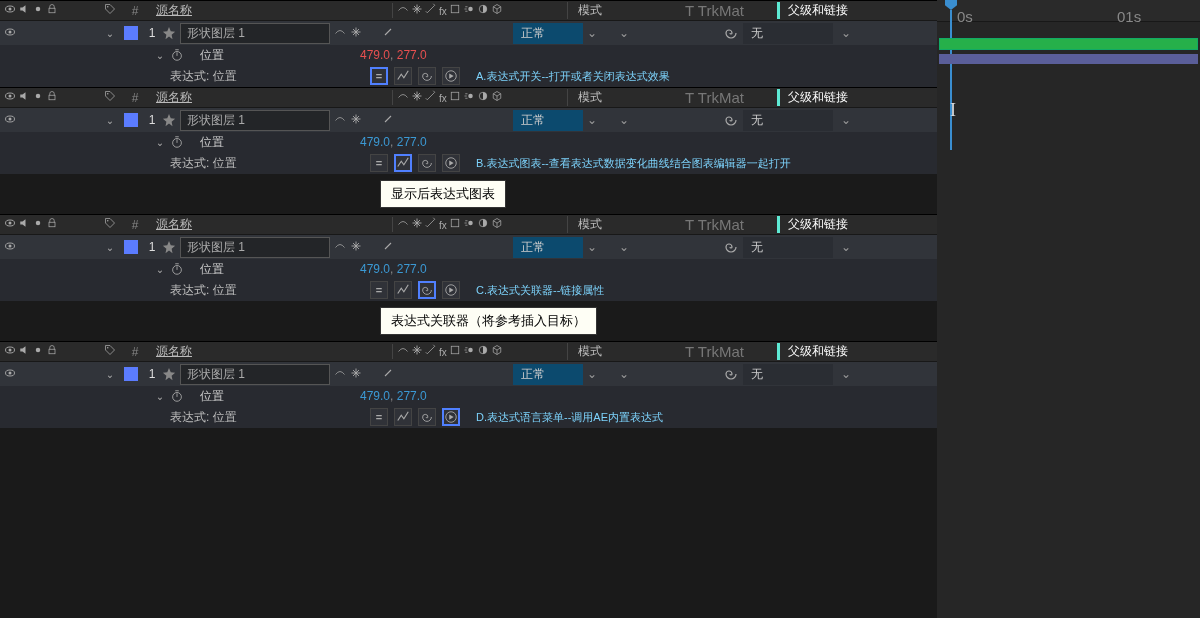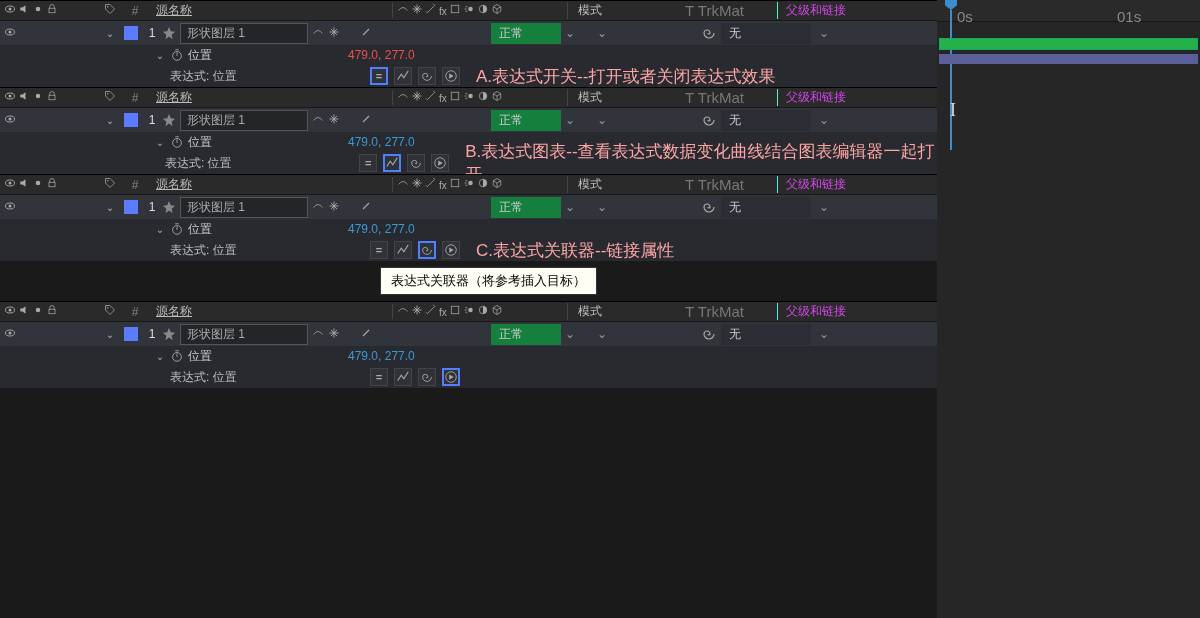--- a/index.html
+++ b/index.html
@@ -9,54 +9,54 @@
   .right { width: 263px; background: #262626; position: relative; }
   .section { border-top: 1px solid #000; }
   .hdr-row { display: flex; align-items: center; height: 20px; background: #2a2a2a; border-bottom: 1px solid #181818; }
   .hdr-left-icons { width: 100px; display: flex; align-items: center; gap: 2px; padding-left: 4px; color: #999; }
   .hdr-tag { width: 20px; text-align: center; }
   .hdr-hash { width: 30px; text-align: center; color: #888; }
   .hdr-name { flex: 1; color: #bbb; padding-left: 6px; text-decoration: underline; }
   .hdr-switches { width: 175px; display: flex; align-items: center; gap: 2px; padding-left: 4px; color: #999; border-left: 1px solid #444; }
   .hdr-mode { width: 110px; color: #bbb; padding-left: 10px; border-left: 1px solid #444; }
   .hdr-trk { width: 100px; color: #777; font-size: 15px; padding-left: 8px; }
-  .hdr-parent { width: 160px; color: #d946ef; padding-left: 8px; border-left: 1px solid #5eead4; }
+  .hdr-parent { width: 160px; color: #ffffff; padding-left: 8px; border-left: 3px solid #5eead4; }
 
   .layer-row { display: flex; align-items: center; height: 24px; background: #31343a; }
   .vis { width: 100px; display: flex; align-items: center; padding-left: 4px; }
   .twirl { width: 20px; text-align: center; color: #aaa; font-size: 10px; }
   .color-swatch { width: 14px; height: 14px; background: #5b7cff; margin: 0 4px; }
   .layer-num { width: 20px; color: #ddd; text-align: center; }
   .star { width: 18px; text-align: center; color: #888; }
-  .layer-name { background: #232528; border: 1px solid #555; padding: 1px 6px; color: #aaa; width: 128px; }
+  .layer-name { background: #232528; border: 1px solid #555; padding: 1px 6px; color: #aaa; width: 150px; }
   .switch-cells { width: 175px; display: flex; align-items: center; gap: 4px; padding-left: 4px; }
   .mode-dd { width: 110px; display: flex; align-items: center; padding-left: 8px; }
-  .mode-val { background: #15803d; padding: 2px 8px; width: 70px; color: #ccc; }
+  .mode-val { background: #0c4a6e; padding: 2px 8px; width: 70px; color: #ccc; }
   .dd-arrow { margin-left: 4px; color: #999; }
   .trk-cell { width: 100px; }
   .parent-cell { width: 160px; display: flex; align-items: center; gap: 4px; padding-left: 8px; }
   .spiral { width: 16px; height: 16px; display: flex; align-items: center; justify-content: center; color: #aaa; }
   .parent-val { background: #2a2d33; padding: 2px 8px; width: 90px; color: #ccc; }
 
   .prop-row { display: flex; align-items: center; height: 20px; background: #282a30; }
   .prop-indent { width: 150px; }
   .prop-twirl { width: 20px; text-align: center; font-size: 10px; }
   .stopwatch { width: 18px; text-align: center; color: #aaa; }
-  .prop-name { width: 160px; color: #ccc; }
+  .prop-name { width: 160px; color: #ccc; margin-left: 12px; }
   .prop-val { color: #e85050; }
   .prop-val.blue { color: #3b99d4; }
   .prop-val .comma { color: #888; }
 
   .expr-row { display: flex; align-items: center; height: 22px; background: #282a30; }
   .expr-label { width: 200px; text-align: left; color: #bbb; padding-right: 8px; }
   .expr-spacer { width: 170px; }
   .expr-icons { display: flex; gap: 6px; align-items: center; }
   .ei { width: 18px; height: 18px; border: 1px solid #444; display: flex; align-items: center; justify-content: center; color: #aaa; font-size: 11px; background: #303238; }
   .ei.hl { border: 2px solid #5080ff; }
-  .annot { color: #fca5a5; margin-left: 16px; font-size: 17px; }
+  .annot { color: #7dd3fc; margin-left: 16px; font-size: 11px; }
 
   .tooltip { display: inline-block; background: #fefef5; color: #000; border: 1px solid #333; padding: 4px 10px; font-size: 13px; margin: 6px 0 6px 380px; }
 
   .timeline-ruler { height: 22px; background: #2a2a2a; border-bottom: 1px solid #181818; position: relative; color: #888; }
   .ruler-tick { position: absolute; top: 8px; font-size: 15px; }
   .playhead { position: absolute; left: 8px; top: -2px; width: 12px; height: 12px; background: #3a8ed0; clip-path: polygon(0 0,100% 0,100% 60%,50% 100%,0 60%); }
   .playhead-line { position: absolute; left: 13px; top: 10px; width: 2px; height: 140px; background: #3a8ed0; }
   .cursor-I { position: absolute; left: 13px; top: 100px; color: #ddd; font-size: 18px; font-family: serif; }
   .tl-bar { position: absolute; left: 2px; right: 2px; height: 12px; top: 38px; background: #26b04a; border: 1px solid #1a6; }
   .tl-bar2 { position: absolute; left: 2px; right: 2px; height: 10px; top: 54px; background: #5a5e99; }
@@ -345,20 +345,21 @@
             <span class="ei ">
               <svg width="14" height="14" viewBox="0 0 16 16">
                 <circle cx="8" cy="8" r="6" fill="none" stroke="#aaa"></circle>
                 <path d="M6 5l5 3-5 3z" fill="#aaa"></path>
               </svg>
             </span>
           </div>
       <div class="annot">B.表达式图表--查看表达式数据变化曲线结合图表编辑器一起打开</div>
     </div>
 
+    <div><span class="tooltip">显示后表达式图表</span></div>
   </div>
   <div class="section">
     <div class="hdr-row">
       <div class="hdr-left-icons">
             <span><svg class="sicon" viewBox="0 0 16 16">
                 <ellipse cx="8" cy="8" rx="6" ry="4" fill="none" stroke="#aaa" stroke-width="1.2"></ellipse>
                 <circle cx="8" cy="8" r="2" fill="#aaa"></circle>
               </svg></span>
   <span><svg class="sicon" viewBox="0 0 16 16">
                 <path d="M3 6v4h3l4 3V3L6 6z" fill="#aaa"></path>
@@ -627,20 +628,21 @@
                 <path d="M8 8m-1 0a1 1 0 102 0 3 3 0 10-6 0 5 5 0 1010 0" fill="none" stroke="#aaa"></path>
               </svg>
             </span>
             <span class="ei hl">
               <svg width="14" height="14" viewBox="0 0 16 16">
                 <circle cx="8" cy="8" r="6" fill="none" stroke="#aaa"></circle>
                 <path d="M6 5l5 3-5 3z" fill="#aaa"></path>
               </svg>
             </span>
           </div>
+      <div class="annot">D.表达式语言菜单--调用AE内置表达式</div>
     </div>
 
   </div>
     </div>
 <div class="right">
   <div class="timeline-ruler">
     <div class="playhead"></div>
     <div class="playhead-line"></div>
     <span class="ruler-tick" style="left:20px">0s</span>
     <span class="ruler-tick" style="left:180px">01s</span>

